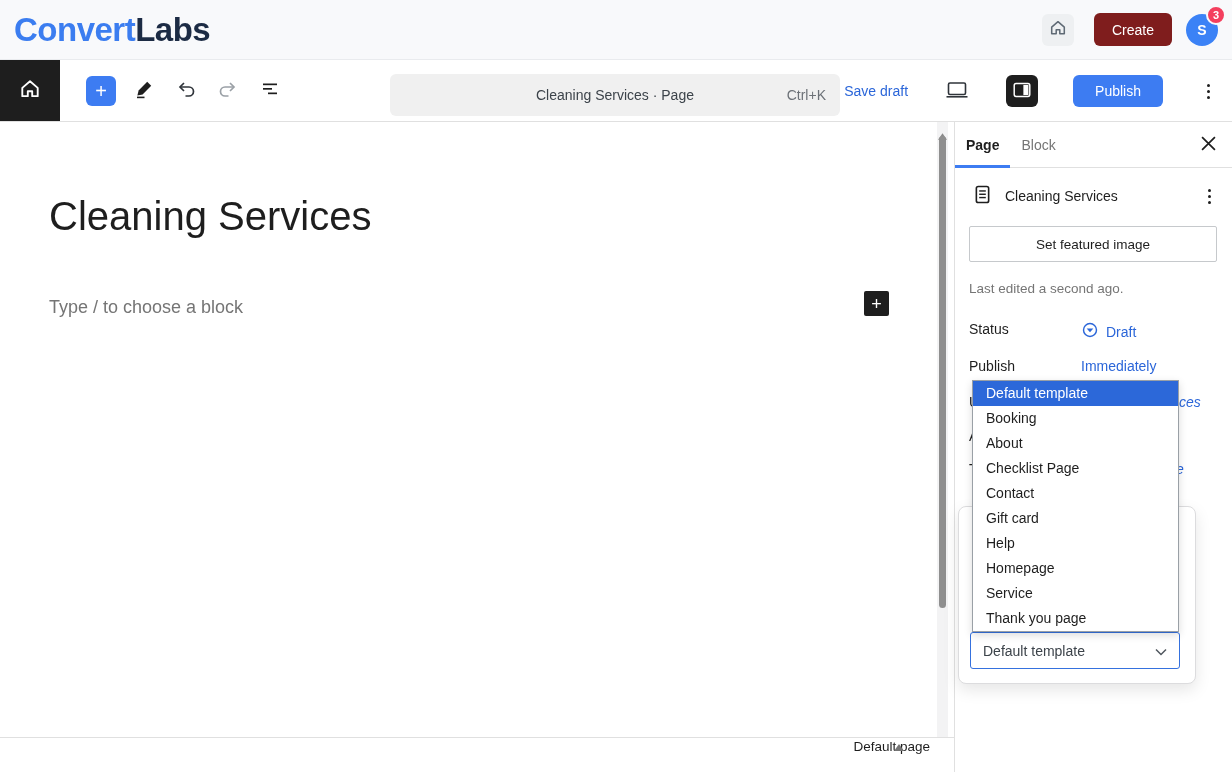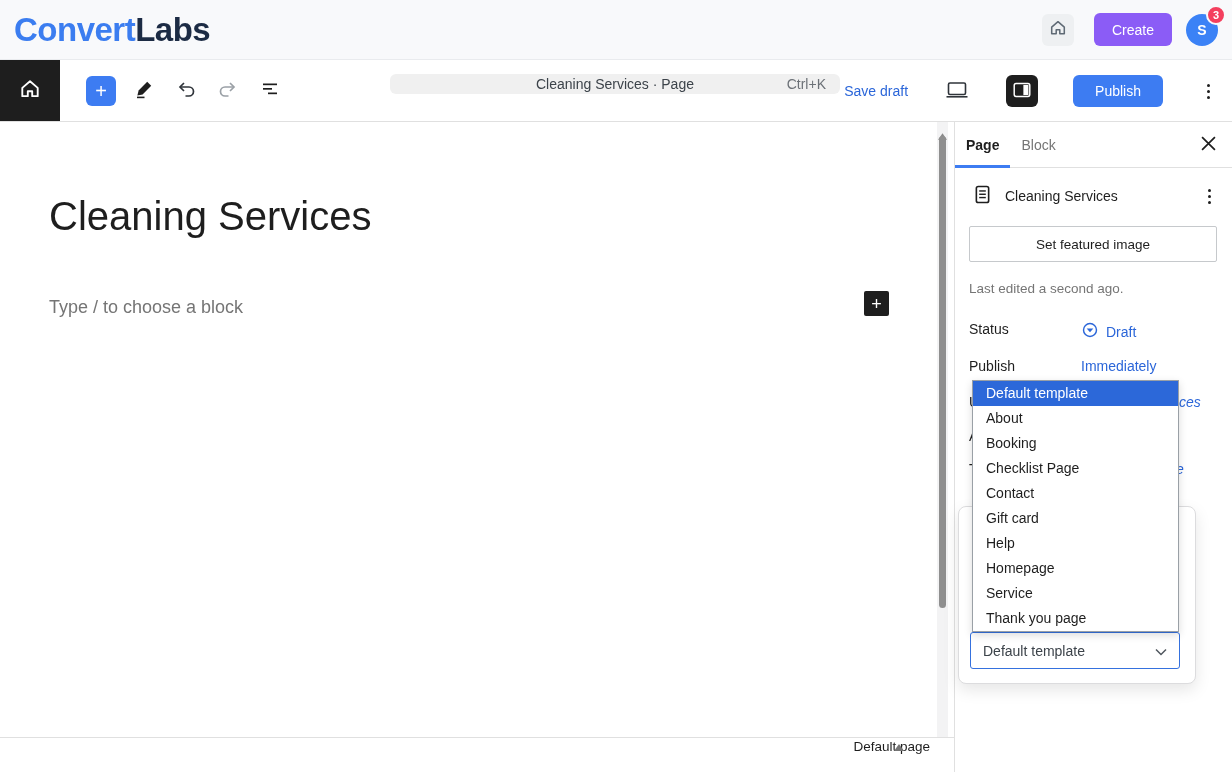--- a/index.html
+++ b/index.html
@@ -11,40 +11,40 @@
   .topbar { position:absolute; left:0; top:0; width:1232px; height:60px;
             background:#f8f9fb; border-bottom:1px solid #e9ebee;
             display:flex; align-items:center; padding:0 14px; }
   .logo { font-size:33px; font-weight:bold; letter-spacing:-0.5px; cursor:pointer; }
   .logo-a { color:#3b7df0; }
   .logo-b { color:#1c2b44; }
   .topbar-right { margin-left:auto; display:flex; align-items:center; }
   .tb-home { width:32px; height:32px; border:none; border-radius:6px; background:#eef0f2;
              display:flex; align-items:center; justify-content:center; cursor:pointer; }
   .tb-create { margin-left:20px; height:33px; padding:0 18px; border:none; border-radius:6px;
-               background:#8b5cf6; color:#fff; font-size:14px; font-family:inherit; cursor:pointer; }
+               background:#7f1d1d; color:#fff; font-size:14px; font-family:inherit; cursor:pointer; }
   .avatar { position:relative; margin-left:14px; width:32px; height:32px; border-radius:50%;
             background:#3b82f6; color:#fff; font-size:14px; font-weight:bold;
             display:flex; align-items:center; justify-content:center; cursor:pointer; }
   .badge { position:absolute; top:-9px; right:-8px; min-width:20px; height:20px; border-radius:50%;
            background:#f43f5e; border:2px solid #f8f9fb; color:#fff; font-size:11px; font-weight:bold;
            display:flex; align-items:center; justify-content:center; }
 
   
   .toolbar { position:absolute; left:0; top:60px; width:1232px; height:62px; background:#fff;
              border-bottom:1px solid #e0e0e0; display:flex; align-items:center; }
   .wp-home-tile { width:60px; height:100%; background:#1e1e1e; border:none; cursor:pointer;
                   display:flex; align-items:center; justify-content:center; flex:0 0 auto; }
   .tb-group { display:flex; align-items:center; gap:14px; margin-left:26px; }
   .btn-insert { width:30px; height:30px; border:none; border-radius:6px; background:#3d7cf2;
                 color:#fff; font-size:20px; line-height:1; cursor:pointer;
                 display:flex; align-items:center; justify-content:center; }
   .icon-btn { width:28px; height:28px; border:none; background:transparent; cursor:pointer;
               display:flex; align-items:center; justify-content:center; }
-  .command-center { position:absolute; left:390px; top:14px; width:450px; height:20px;
+  .command-center { position:absolute; left:390px; top:14px; width:450px; height:42px;
                     background:#f0f0f0; border:none; border-radius:6px; cursor:pointer;
                     display:flex; align-items:center; justify-content:center;
                     font-family:inherit; font-size:14px; color:#3c434a; }
   .cc-shortcut { position:absolute; right:14px; color:#6c7177; font-size:14px; }
   .toolbar-right { position:absolute; right:14px; top:0; height:62px; display:flex; align-items:center; gap:35px; }
   .save-draft { border:none; background:transparent; color:#2b66d9; font-size:14px; font-family:inherit; cursor:pointer; }
   .btn-view-toggle { width:32px; height:32px; border:none; border-radius:6px; background:#1e1e1e; cursor:pointer;
                      display:flex; align-items:center; justify-content:center; }
   .btn-publish { height:32px; padding:0 22px; border:none; border-radius:6px; background:#3d7cf2;
                  color:#fff; font-size:14px; font-family:inherit; cursor:pointer; }
@@ -311,22 +311,22 @@
         <span>
           <svg width="12" height="8" viewBox="0 0 12 8">
               <path d="M1 1.5 L6 6.5 L11 1.5" fill="none" stroke="#50575e" stroke-width="1.5"></path>
             </svg>
         </span>
       </div>
     </div>
 
     <div class="dropdown">
       <div class="dd-item selected">Default template</div>
+      <div class="dd-item">Booking</div>
       <div class="dd-item">About</div>
-      <div class="dd-item">Booking</div>
       <div class="dd-item">Checklist Page</div>
       <div class="dd-item">Contact</div>
       <div class="dd-item">Gift card</div>
       <div class="dd-item">Help</div>
       <div class="dd-item">Homepage</div>
       <div class="dd-item">Service</div>
       <div class="dd-item">Thank you page</div>
     </div>
   </aside>
 

